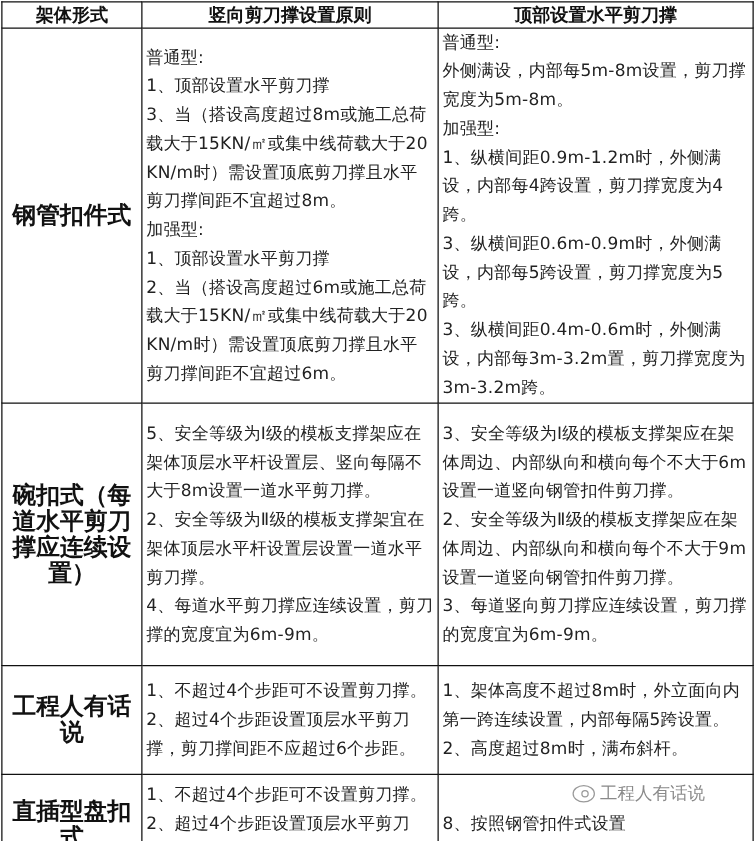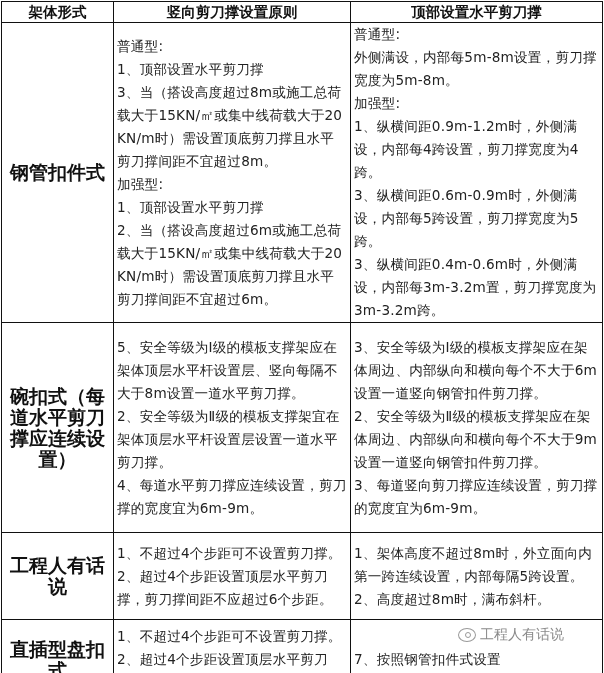--- a/index.html
+++ b/index.html
@@ -81,21 +81,21 @@
       </td>
     </tr>
 
     <tr style="height:80px">
       <td class="type">直插型盘扣式</td>
       <td class="rule">
         <span class="line">1、不超过4个步距可不设置剪刀撑。</span>
         <span class="line">2、超过4个步距设置顶层水平剪刀撑，剪刀撑间距不应超过6个步距。</span>
       </td>
       <td class="rule">
-        <span class="line">7、按照钢管扣件式设置</span>
+        <span class="line">8、按照钢管扣件式设置</span>
       </td>
     </tr>
   </tbody>
 </table>
 
 <div class="watermark">
   <span class="wm-icon"></span>
   <span>工程人有话说</span>
 </div>
 

